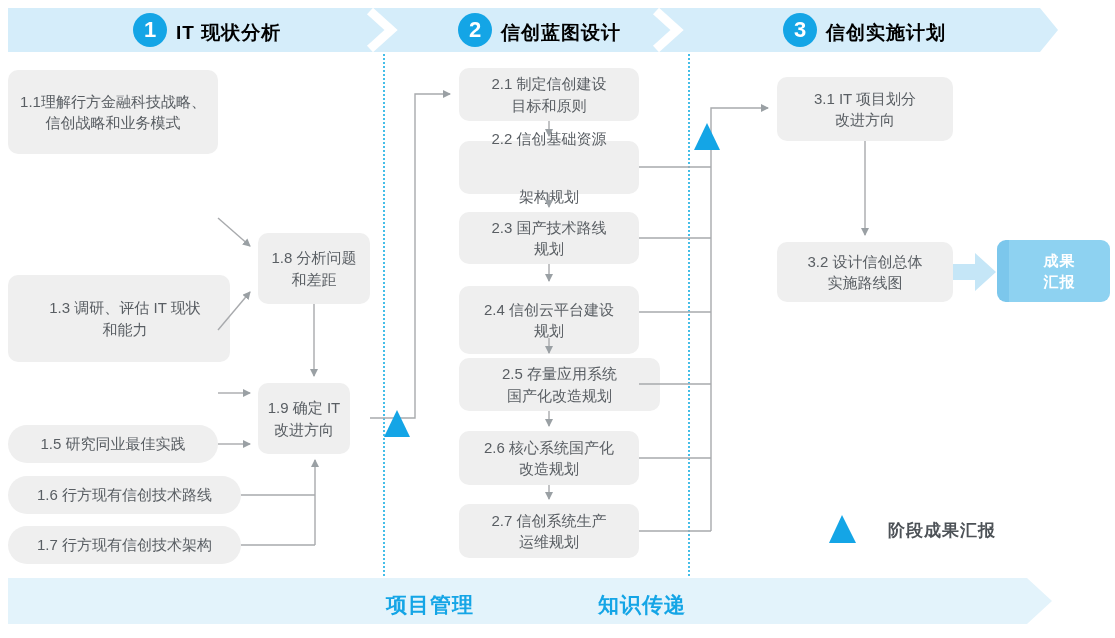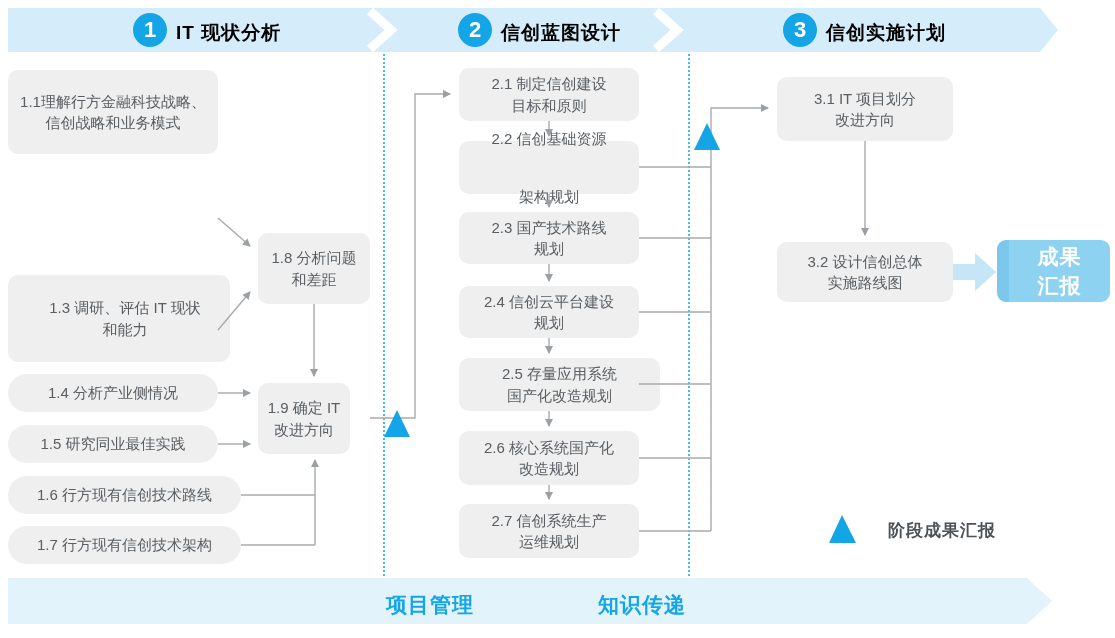--- a/index.html
+++ b/index.html
@@ -26,21 +26,21 @@
     position:absolute;background:#EFEFEF;border-radius:10px;color:#595E63;
     font-size:15px;line-height:1.42;text-align:center;
     display:flex;flex-direction:column;align-items:center;justify-content:center;
     white-space:nowrap;
   }
   .pill{border-radius:19px;}
   
   .result-box{
     position:absolute;left:997px;top:240px;width:101px;height:62px;background:#8ED2F1;
     border-left:12px solid #7CC7EC;border-radius:9px;color:#fff;font-weight:bold;
-    font-size:21px;line-height:1.4;display:flex;flex-direction:column;
+    font-size:15px;line-height:1.4;display:flex;flex-direction:column;
     align-items:center;justify-content:center;letter-spacing:1px;
   }
   
   .dashed{
     position:absolute;top:54px;height:522px;width:0;
     border-left:2px dotted #45BEE8;
   }
   
   .bottom-band{
     position:absolute;left:8px;top:578px;width:1044px;height:46px;background:#E3F3FB;
@@ -78,23 +78,20 @@
   <div class="dashed" style="left:688px;"></div>
 
   <div class="box" style="left:8px;top:70px;width:210px;height:84px;">
     <span>1.1理解行方金融科技战略、</span>
     <span>信创战略和业务模式</span>
   </div>
   <div class="box" style="left:8px;top:275px;width:210px;height:87px;padding-left:12px;">
     <span>1.3 调研、评估 IT 现状</span>
     <span>和能力</span>
   </div>
-  <div class="box pill" style="left:8px;top:374px;width:210px;height:38px;">
-    <span>1.4 分析产业侧情况</span>
-  </div>
   <div class="box pill" style="left:8px;top:425px;width:210px;height:38px;">
     <span>1.5 研究同业最佳实践</span>
   </div>
   <div class="box pill" style="left:8px;top:476px;width:233px;height:38px;align-items:center;">
     <span>1.6 行方现有信创技术路线</span>
   </div>
   <div class="box pill" style="left:8px;top:526px;width:233px;height:38px;">
     <span>1.7 行方现有信创技术架构</span>
   </div>
   <div class="box" style="left:258px;top:233px;width:112px;height:71px;">
@@ -111,21 +108,21 @@
     <span>目标和原则</span>
   </div>
   <div class="box" style="left:459px;top:141px;width:180px;height:53px;gap:36px;">
     <span>2.2 信创基础资源</span>
     <span>架构规划</span>
   </div>
   <div class="box" style="left:459px;top:212px;width:180px;height:52px;">
     <span>2.3 国产技术路线</span>
     <span>规划</span>
   </div>
-  <div class="box" style="left:459px;top:286px;width:180px;height:52px;">
+  <div class="box" style="left:459px;top:286px;width:180px;height:68px;">
     <span>2.4 信创云平台建设</span>
     <span>规划</span>
   </div>
   <div class="box" style="left:459px;top:358px;width:201px;height:53px;">
     <span>2.5 存量应用系统</span>
     <span>国产化改造规划</span>
   </div>
   <div class="box" style="left:459px;top:431px;width:180px;height:54px;">
     <span>2.6 核心系统国产化</span>
     <span>改造规划</span>

